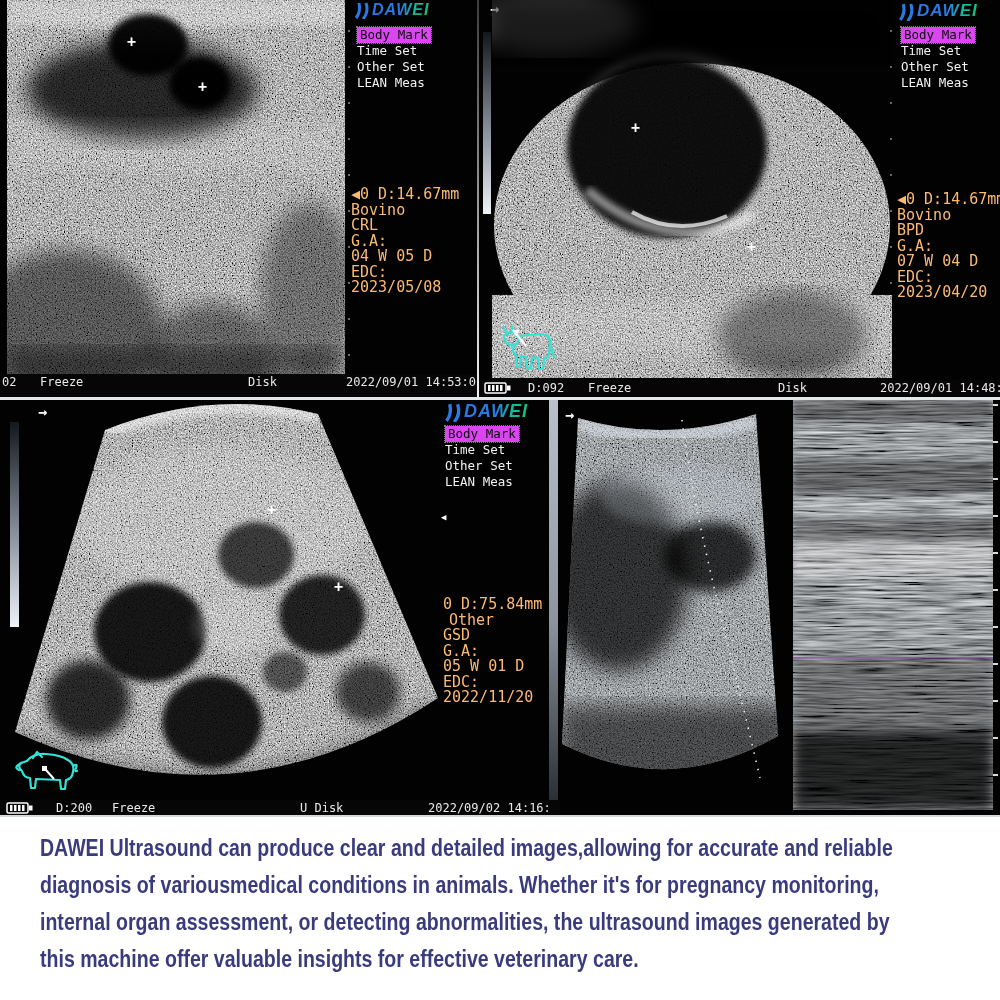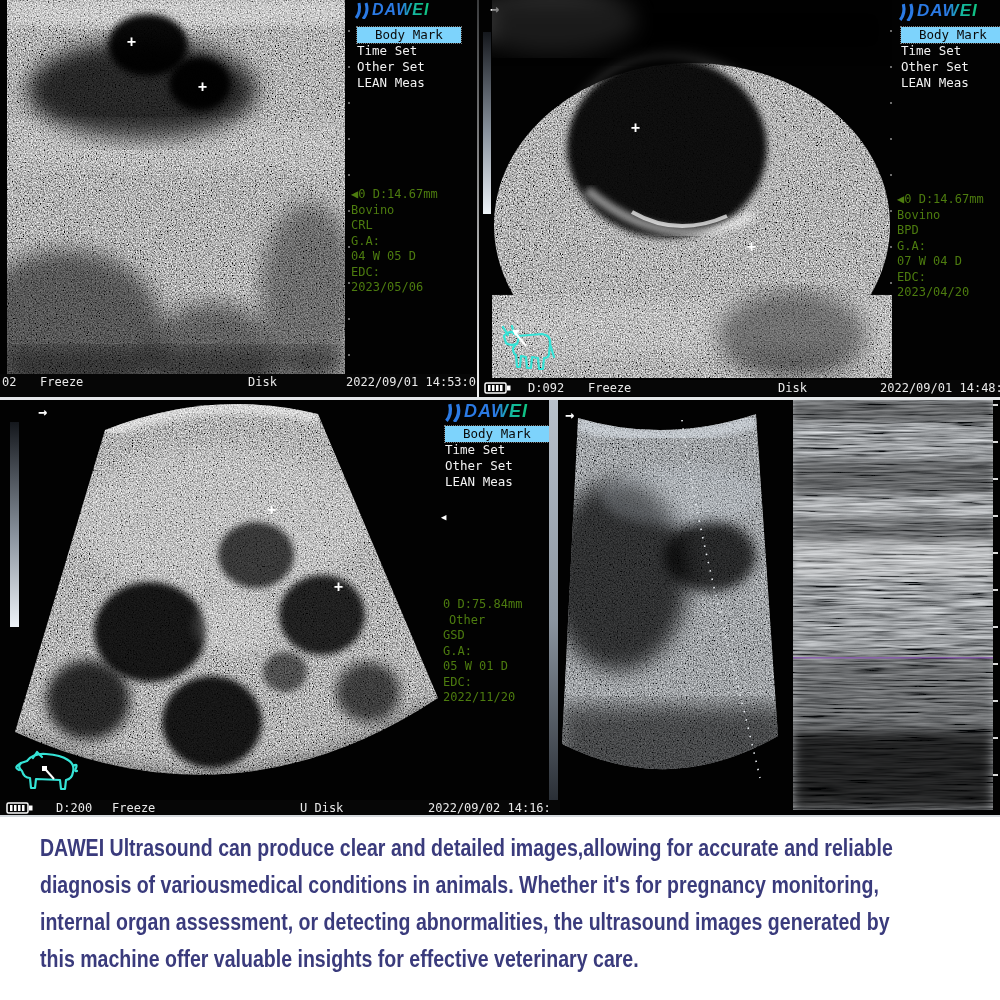--- a/index.html
+++ b/index.html
@@ -13,22 +13,22 @@
   #p-br{left:560px;top:400px;width:440px;height:417px}
   .us-img{position:absolute}
   .side{position:absolute;top:0;bottom:17px;overflow:hidden}
   .logo{position:absolute;display:flex;align-items:center;gap:3px;white-space:nowrap}
   .logo-mark{flex:0 0 auto}
   .logo-text{font-family:Liberation Sans, sans-serif;font-style:italic;font-weight:800;
              letter-spacing:1px;font-size:16px;color:#2b7ae4;
              background:linear-gradient(90deg,#2b7ae4 0%,#2b7ae4 50%,#14b89e 74%,#10c47f 100%);
              -webkit-background-clip:text;background-clip:text;-webkit-text-fill-color:transparent}
   .menu{position:absolute;list-style:none;color:#f2f2f2;font-size:12.5px;line-height:16px;white-space:nowrap}
-  .menu-item.selected{background:#7dd3fc;color:#0a0a0a;display:inline-block;padding:0 18px;outline:1px dotted #777}
-  .meas{position:absolute;color:#4d7c0f;font-size:12px;line-height:15.5px;white-space:nowrap}
+  .menu-item.selected{background:#d946ef;color:#0a0a0a;display:inline-block;padding:0 3px;outline:1px dotted #777}
+  .meas{position:absolute;color:#fdba74;font-size:15px;line-height:15.5px;white-space:nowrap}
   .statusbar{position:absolute;left:0;right:0;background:#060606;color:#e9e9e9;
              font-size:12px;line-height:15px;white-space:nowrap}
   .sb{position:absolute;top:1px;white-space:nowrap}
   .battery{position:absolute;top:2px}
   .gradbar{position:absolute;background:linear-gradient(180deg,#14171c 0%,#89929d 55%,#eef3f8 100%)}
   .scale-strip{position:absolute;background:linear-gradient(180deg,#b9c2cc 0%,#8b95a0 55%,#2a2f36 100%)}
   .probe-arrow{position:absolute;color:#fff;font-size:15px;font-weight:bold;line-height:15px}
   .meas-marker{position:absolute;color:#fff;font-size:9px;line-height:10px}
   .ticks-v{position:absolute;width:2px;opacity:.7;
            background:repeating-linear-gradient(to bottom,rgba(255,255,255,.6) 0 2px,transparent 2px 36px)}
@@ -115,21 +115,21 @@
         <li class="menu-item">Other Set</li>
         <li class="menu-item">LEAN Meas</li>
       </ul>
       <div class="meas" style="left:6px;top:187px">
         <div>◀0 D:14.67mm</div>
         <div>Bovino</div>
         <div>CRL</div>
         <div>G.A:</div>
         <div>04 W 05 D</div>
         <div>EDC:</div>
-        <div>2023/05/06</div>
+        <div>2023/05/08</div>
       </div>
     </div>
     <div class="statusbar" style="bottom:1px;height:25px">
       <span class="sb" style="left:2px">02</span>
       <span class="sb" style="left:40px">Freeze</span>
       <span class="sb" style="left:248px">Disk</span>
       <span class="sb" style="left:346px">2022/09/01 14:53:0</span>
     </div>
   </section>
 

